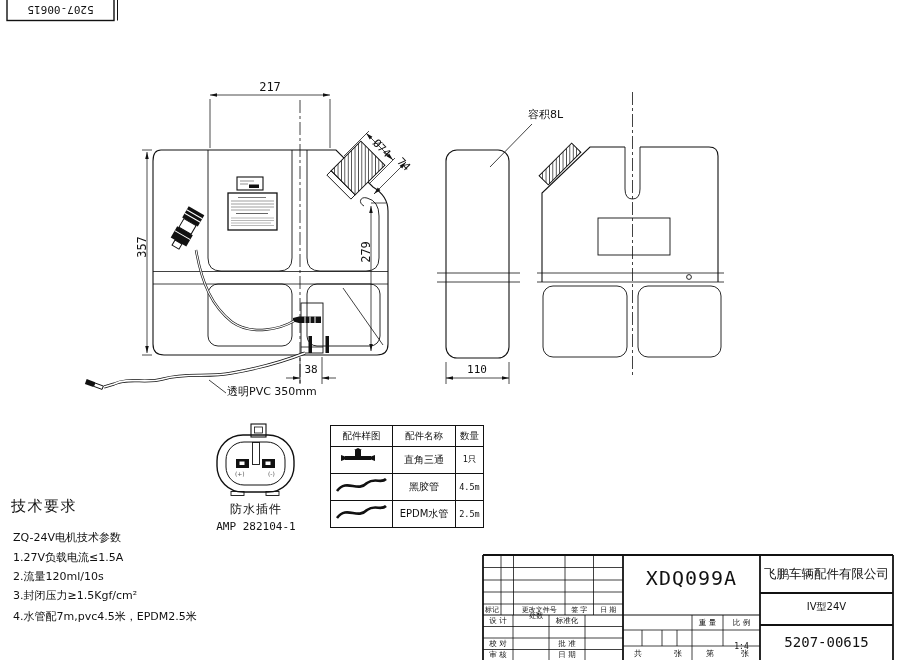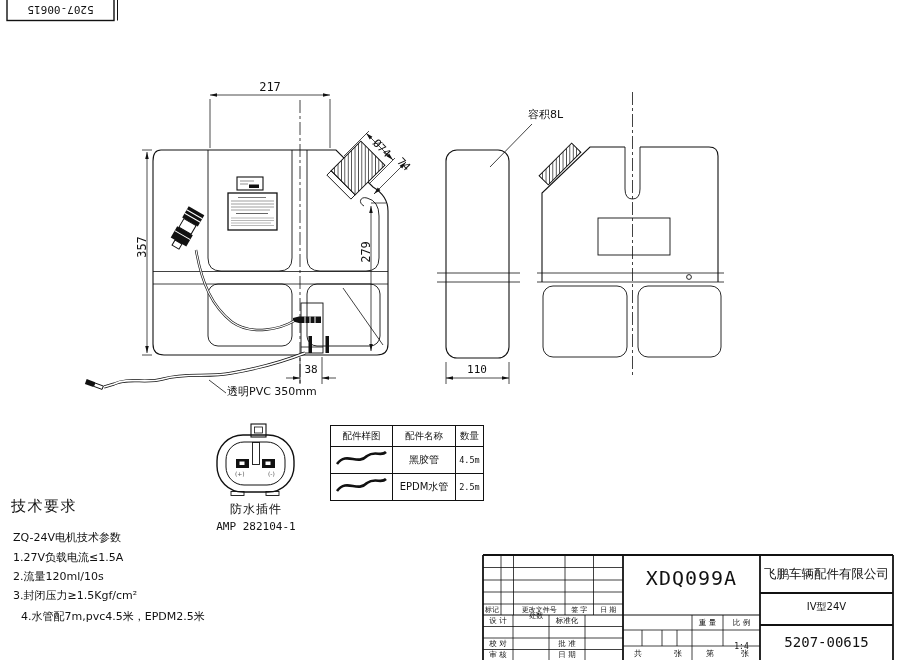--- a/index.html
+++ b/index.html
@@ -246,28 +246,40 @@
 <div class="t" style="left:235px;top:470px;font-size:6px;color:#555;">(+)</div>
 <div class="t" style="left:268px;top:470px;font-size:6px;color:#555;">(-)</div>
 <div class="t c" style="left:216px;top:502px;width:80px;height:14px;font-size:12px;letter-spacing:1px;">防水插件</div>
 <div class="t c mono" style="left:206px;top:520px;width:100px;height:13px;font-size:11px;">AMP 282104-1</div>
 
 <div class="t tr-title" style="left:11px;top:497px;">技术要求</div>
 <div class="t tr-line" style="left:13px;top:530px;">ZQ-24V电机技术参数</div>
 <div class="t tr-line" style="left:13px;top:550px;">1.27V负载电流≤1.5A</div>
 <div class="t tr-line" style="left:13px;top:569px;">2.流量120ml/10s</div>
 <div class="t tr-line" style="left:13px;top:588px;">3.封闭压力≥1.5Kgf/cm²</div>
-<div class="t tr-line" style="left:13px;top:609px;margin-left:8px;">4.水管配7m,pvc4.5米，EPDM2.5米</div>
+<div class="t tr-line" style="left:13px;top:609px;">4.水管配7m,pvc4.5米，EPDM2.5米</div>
 
 <table id="parts-table">
   <tbody>
         <tr>
     <th>配件样图</th>
     <th>配件名称</th>
     <th>数量</th>
+  </tr>
+  <tr>
+    <td class="sample">
+      <svg width="57" height="22" viewBox="0 0 57 22">
+        <rect x="12" y="9" width="26" height="4" fill="#111"></rect>
+        <rect x="22" y="3" width="6" height="10" fill="#111"></rect>
+        <path d="M8,8 l4,1.5 v3 l-4,1.5 z M42,8 l-4,1.5 v3 l4,1.5 z" fill="#111"></path>
+        <path d="M21,3 l4,-2 l4,2 z" fill="#111"></path>
+      </svg>
+    </td>
+    <td class="name">直角三通</td>
+    <td class="qty">1只</td>
   </tr>
   <tr>
     <td class="sample">
       <svg width="57" height="22" viewBox="0 0 57 22">
         <path d="M4,17 C14,4 24,19 34,9 C42,3 48,10 53,5" fill="none" stroke="#111" stroke-width="2.6"></path>
       </svg>
     </td>
     <td class="name">黑胶管</td>
     <td class="qty">4.5m</td>
   </tr>

